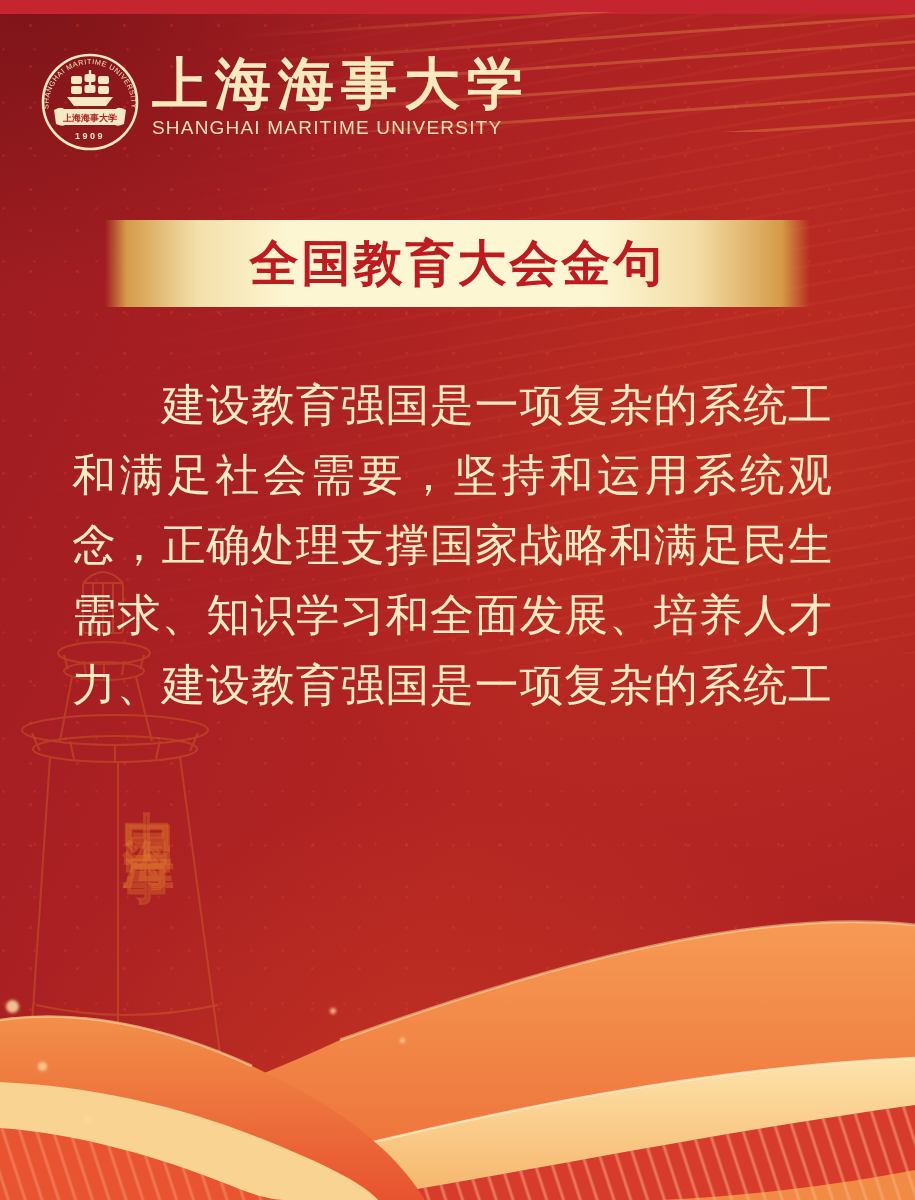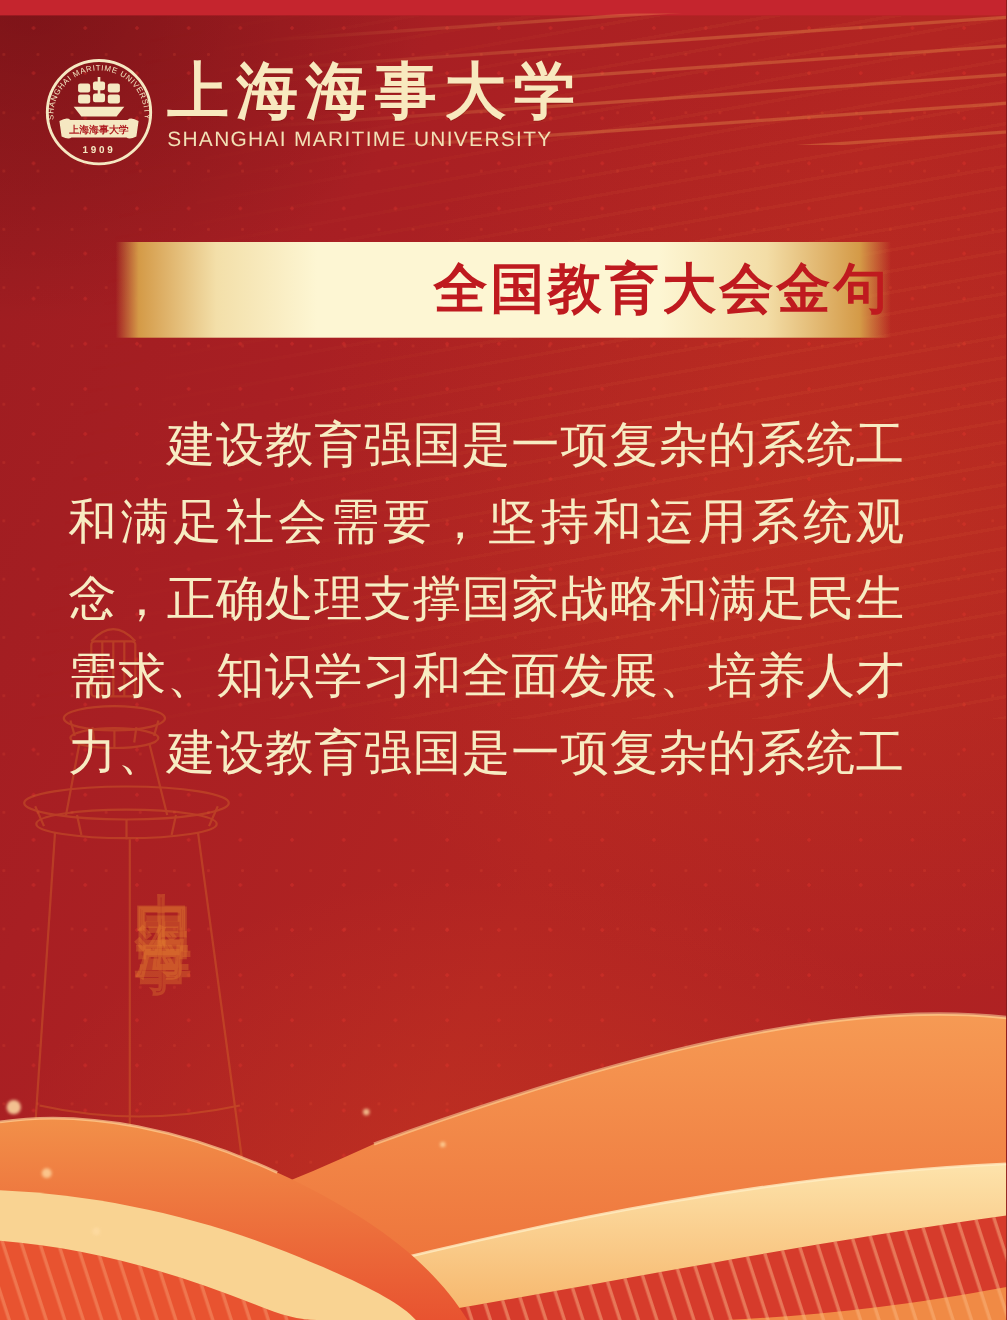--- a/index.html
+++ b/index.html
@@ -46,25 +46,25 @@
     margin-top:3px;font-size:19px;letter-spacing:1.2px;color:#f2e1b6;font-weight:500;
   }
   
   .title-banner{
     position:absolute;left:105px;top:220px;width:705px;height:87px;
     background:linear-gradient(90deg,
       rgba(205,140,55,0) 0%, #d49a47 3%, #f3dfa9 13%, #fdf6d3 26%,
       #fdf6d3 70%, #f3dda6 84%, #d49a47 96%, rgba(205,140,55,0) 100%);
   }
   .title-banner .title{
-    width:100%;text-align:right;line-height:87px;
+    width:100%;text-align:center;line-height:87px;
     font-size:49px;font-weight:800;color:#bf1a1f;letter-spacing:3px;
   }
   
-  .quote{position:absolute;left:62px;top:370px;width:760px;}
+  .quote{position:absolute;left:72px;top:370px;width:760px;}
   .qline{
     height:70px;line-height:70px;font-size:44px;color:#f7ecc3;font-weight:500;
     text-align:justify;text-align-last:justify;text-justify:inter-character;
     white-space:nowrap;
   }
   .qline.last{text-align-last:left;}
   
   .lighthouse{position:absolute;left:20px;top:535px;opacity:.32;pointer-events:none;}
   .wm-text{
     position:absolute;left:116px;top:772px;height:300px;pointer-events:none;

